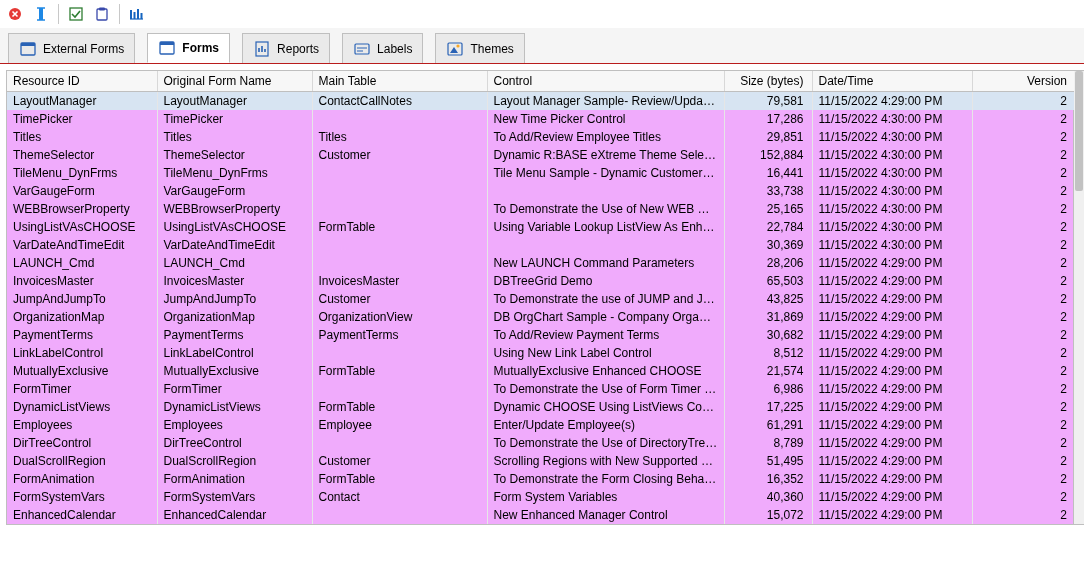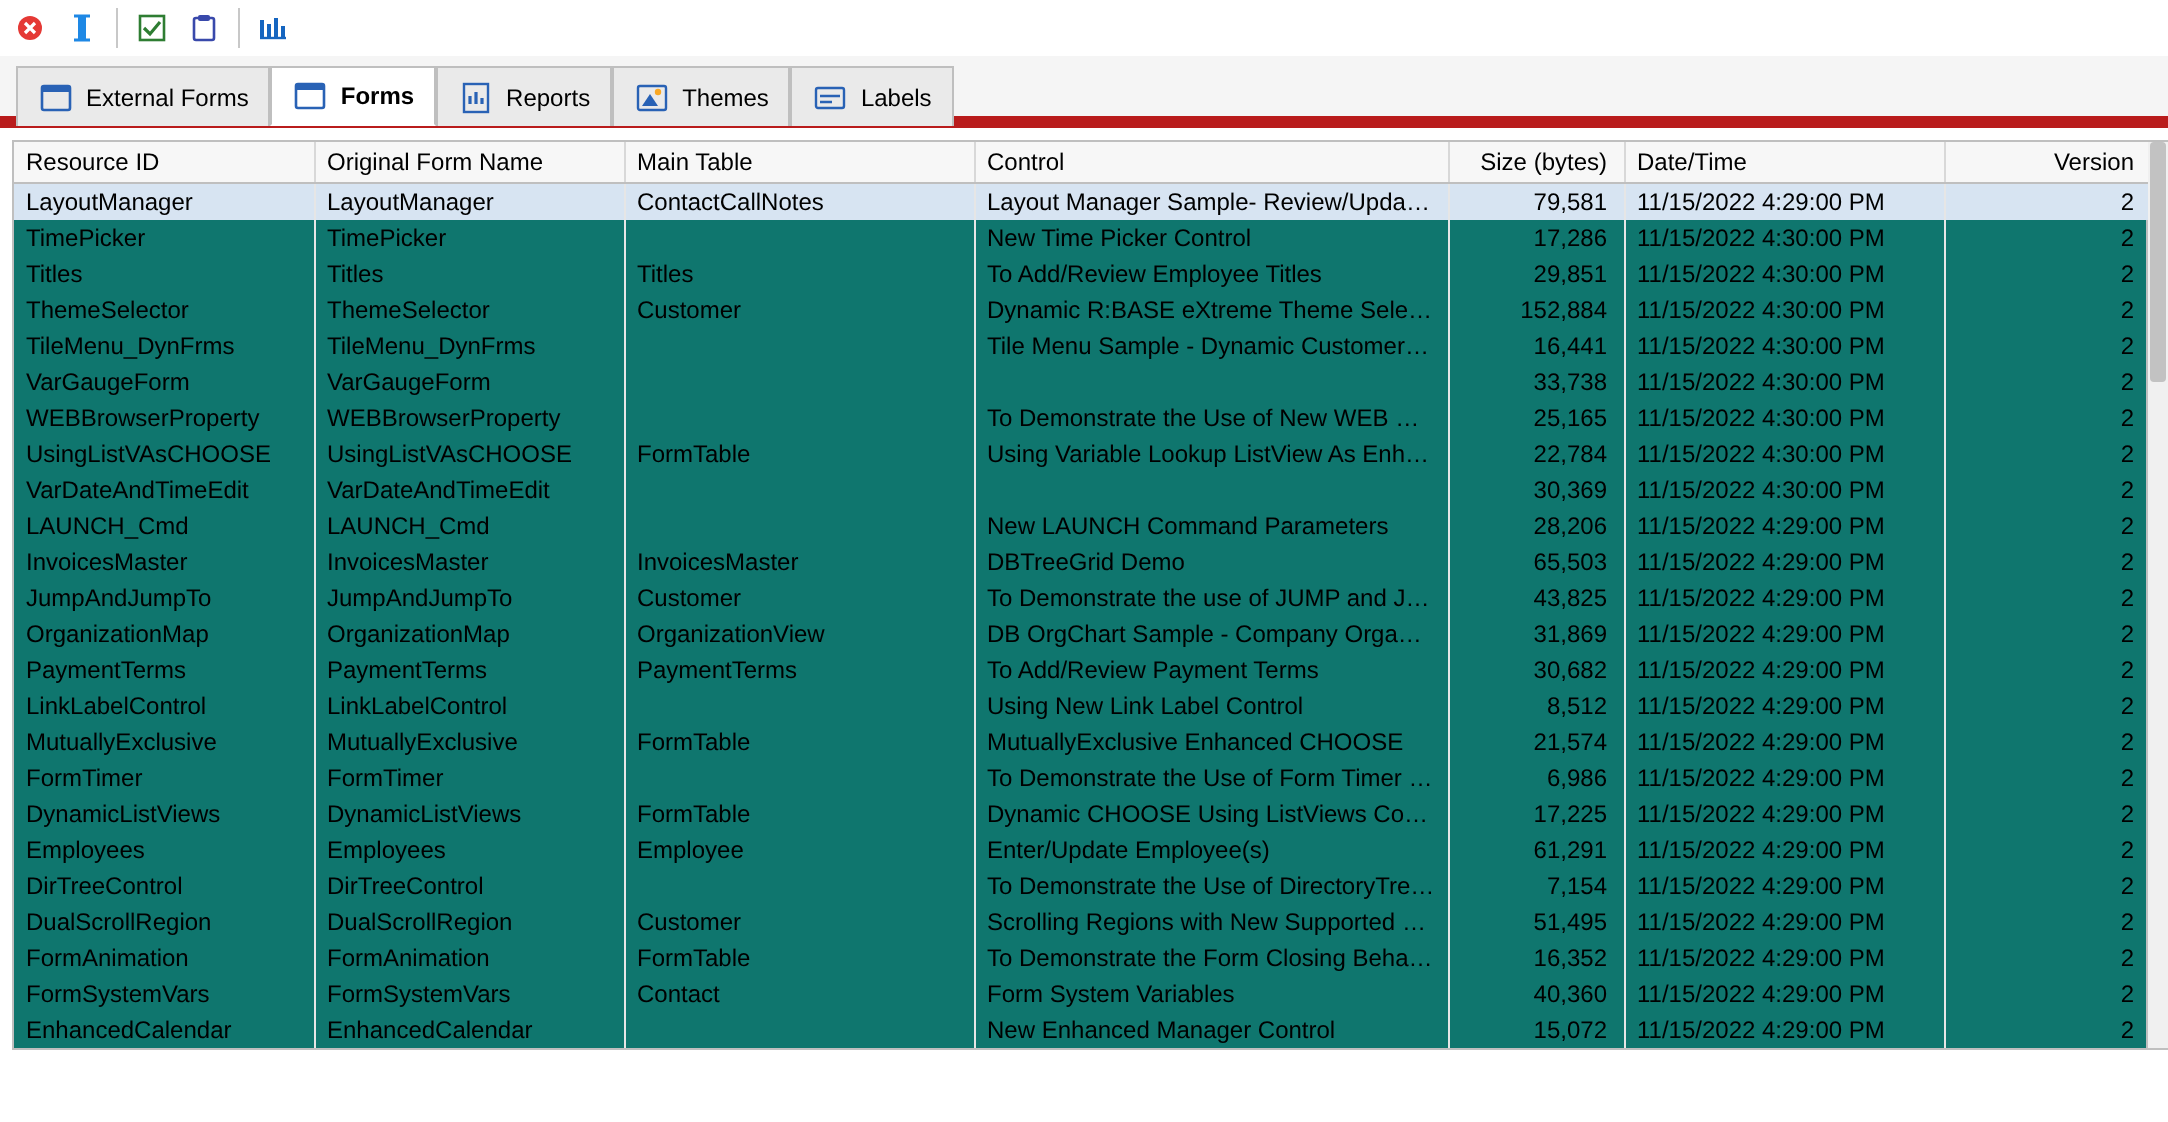--- a/index.html
+++ b/index.html
@@ -26,23 +26,23 @@
   }
   .tb-sep {
     width: 1px; height: 20px;
     background: #c8c8c8;
     margin: 0 2px;
   }
   
   .tabstrip {
     display: flex;
     align-items: stretch;
-    gap: 0;
+    gap: 12px;
     padding: 4px 8px 0 8px;
-    border-bottom: 6px solid #b91c1c;
+    border-bottom: 1px solid #b91c1c;
     height: 36px;
     background: #f5f5f5;
     text-align: right;
   }
   .tab {
     display: flex;
     align-items: center;
     gap: 6px;
     padding: 4px 10px;
     border: 1px solid #bfbfbf;
@@ -66,21 +66,21 @@
   }
   
   .grid-wrap {
     display: flex;
     width: 1084px;
   }
   .grid {
     width: 1068px;
     margin: 6px 0 0 6px;
     border: 1px solid #bfbfbf;
-    background: #0f766e;
+    background: #f0abfc;
   }
   .scrollbar {
     width: 10px;
     margin: 6px 0 0 0;
     background: #f0f0f0;
     border-top: 1px solid #bfbfbf;
     border-bottom: 1px solid #bfbfbf;
     position: relative;
   }
   .scrollbar .thumb {
@@ -193,35 +193,35 @@
         <svg width="18" height="18">
           <rect x="3" y="2" width="12" height="14" fill="none" stroke="#2962b5" stroke-width="1.2"></rect>
           <path d="M6 12 V8 M9 12 V6 M12 12 V9" stroke="#2962b5" stroke-width="1.6"></path>
         </svg>
       </span>
       <span>Reports</span>
     </div>
     <div class="tab">
       <span class="tab-icon">
         <svg width="18" height="18">
+          <rect x="2" y="4" width="14" height="10" rx="1" fill="none" stroke="#2962b5" stroke-width="1.2"></rect>
+          <path d="M4 8 H14 M4 11 H10" stroke="#2962b5" stroke-width="1.2"></path>
+        </svg>
+      </span>
+      <span>Labels</span>
+    </div>
+    <div class="tab">
+      <span class="tab-icon">
+        <svg width="18" height="18">
           <rect x="2" y="3" width="14" height="12" rx="1" fill="none" stroke="#2962b5" stroke-width="1.2"></rect>
           <path d="M4 13 L8 7 L12 13 Z" fill="#2962b5"></path>
           <circle cx="12" cy="6" r="1.6" fill="#f9a825"></circle>
         </svg>
       </span>
       <span>Themes</span>
-    </div>
-    <div class="tab">
-      <span class="tab-icon">
-        <svg width="18" height="18">
-          <rect x="2" y="4" width="14" height="10" rx="1" fill="none" stroke="#2962b5" stroke-width="1.2"></rect>
-          <path d="M4 8 H14 M4 11 H10" stroke="#2962b5" stroke-width="1.2"></path>
-        </svg>
-      </span>
-      <span>Labels</span>
     </div>
   </div>
 
 <div class="grid-wrap">
   <div class="grid">
     <table>
       <colgroup>
         <col class="col-rid">
           <col class="col-orig">
           <col class="col-main">
@@ -411,21 +411,21 @@
             <td>Enter/Update Employee(s)</td>
             <td class="num">61,291</td>
             <td>11/15/2022 4:29:00 PM</td>
             <td class="num">2</td>
           </tr>
           <tr>
             <td>DirTreeControl</td>
             <td>DirTreeControl</td>
             <td></td>
             <td>To Demonstrate the Use of DirectoryTree Co...</td>
-            <td class="num">7,154</td>
+            <td class="num">8,789</td>
             <td>11/15/2022 4:29:00 PM</td>
             <td class="num">2</td>
           </tr>
           <tr>
             <td>DualScrollRegion</td>
             <td>DualScrollRegion</td>
             <td>Customer</td>
             <td>Scrolling Regions with New Supported Cont...</td>
             <td class="num">51,495</td>
             <td>11/15/2022 4:29:00 PM</td>

